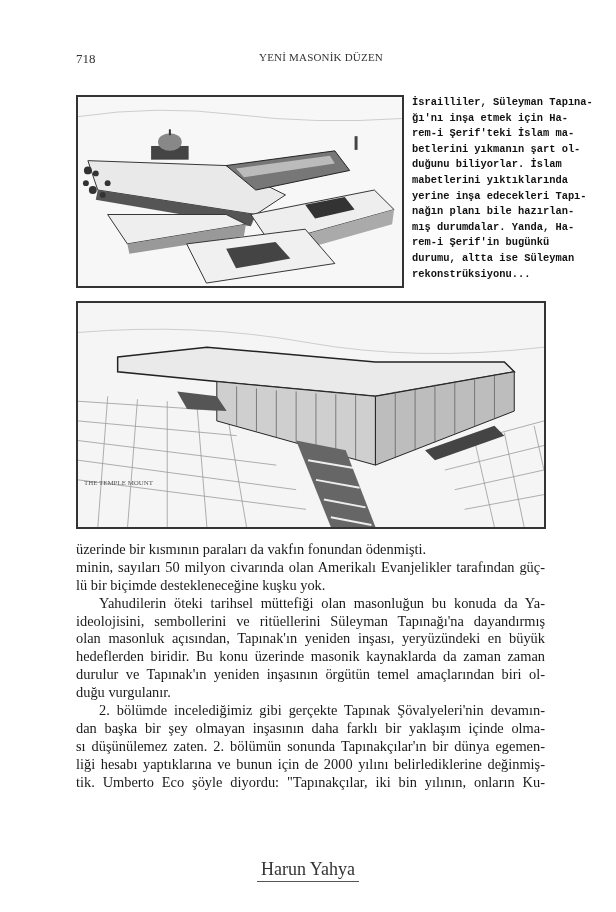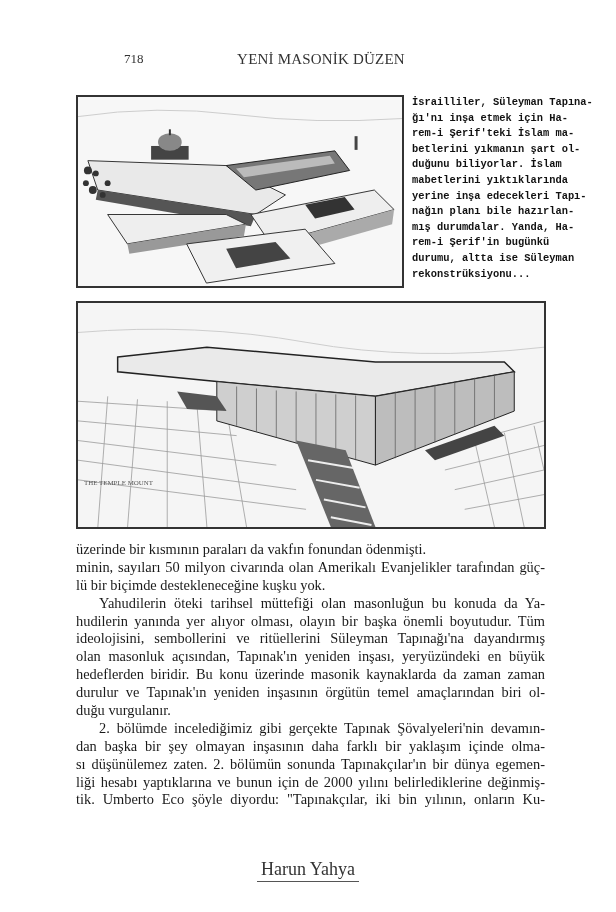--- a/index.html
+++ b/index.html
@@ -1,21 +1,21 @@
 <!DOCTYPE html>
 <html><head>
   <meta charset="utf-8">
   <style>
     html, body { margin: 0; padding: 0; background: #ffffff; }
     body { width: 616px; height: 912px; position: relative; overflow: hidden;
            font-family: "Liberation Serif", "DejaVu Serif", serif; color: #1a1a1a; }
     .header { position: absolute; top: 51px; left: 76px; right: 70px; height: 20px; }
-    .page-number { position: absolute; left: 0; top: 0; font-size: 13px; color: #333; margin-left: 48px; }
+    .page-number { position: absolute; left: 0; top: 0; font-size: 13px; color: #333; }
     .running-head { position: absolute; left: 0; right: 0; text-align: center; top: 0;
-                    font-size: 15px; letter-spacing: 0.2px; color: #333; padding-left: 20px; }
+                    font-size: 11px; letter-spacing: 0.2px; color: #333; padding-left: 20px; }
     .figure-frame { position: absolute; border: 2px solid #333; background: #f4f4f4; box-sizing: border-box; overflow: hidden; }
     #fig1 { left: 76px; top: 95px; width: 328px; height: 193px; }
     #fig2 { left: 76px; top: 301px; width: 470px; height: 228px; }
     .figure-frame svg { width: 100%; height: 100%; display: block; }
     .sidebar-caption { position: absolute; left: 412px; top: 95px; width: 142px;
                        font-family: Liberation Mono, monospace; font-weight: bold;
                        font-size: 10.4px; line-height: 15.6px; color: #111; }
     .sidebar-caption span { display: block; white-space: nowrap; }
     .body-text { position: absolute; left: 76px; top: 541px; width: 469px;
                  font-size: 14.4px; line-height: 17.9px; color: #1a1a1a; }
@@ -115,21 +115,20 @@
     <polygon points="350,150 420,125 430,135 360,160" fill="#444"></polygon>
     <text x="6" y="185" font-size="7" fill="#555" font-family="Liberation Serif, serif">THE TEMPLE MOUNT</text>
   </svg>
 </div>
 
 <div class="body-text">
   <span class="line last">üzerinde bir kısmının paraları da vakfın fonundan ödenmişti.</span>
   <span class="line">minin, sayıları 50 milyon civarında olan Amerikalı Evanjelikler tarafından güç-</span>
   <span class="line last">lü bir biçimde destekleneceğine kuşku yok.</span>
   <span class="line indent">Yahudilerin öteki tarihsel müttefiği olan masonluğun bu konuda da Ya-</span>
-  <span class="line">hudilerin yanında yer alıyor olması, olayın bir başka önemli boyutudur. Tüm</span>
   <span class="line">ideolojisini, sembollerini ve ritüellerini Süleyman Tapınağı'na dayandırmış</span>
   <span class="line">olan masonluk açısından, Tapınak'ın yeniden inşası, yeryüzündeki en büyük</span>
   <span class="line">hedeflerden biridir. Bu konu üzerinde masonik kaynaklarda da zaman zaman</span>
   <span class="line">durulur ve Tapınak'ın yeniden inşasının örgütün temel amaçlarından biri ol-</span>
   <span class="line last">duğu vurgulanır.</span>
   <span class="line indent">2. bölümde incelediğimiz gibi gerçekte Tapınak Şövalyeleri'nin devamın-</span>
   <span class="line">dan başka bir şey olmayan inşasının daha farklı bir yaklaşım içinde olma-</span>
   <span class="line">sı düşünülemez zaten. 2. bölümün sonunda Tapınakçılar'ın bir dünya egemen-</span>
   <span class="line">liği hesabı yaptıklarına ve bunun için de 2000 yılını belirlediklerine değinmiş-</span>
   <span class="line">tik. Umberto Eco şöyle diyordu: "Tapınakçılar, iki bin yılının, onların Ku-</span>

